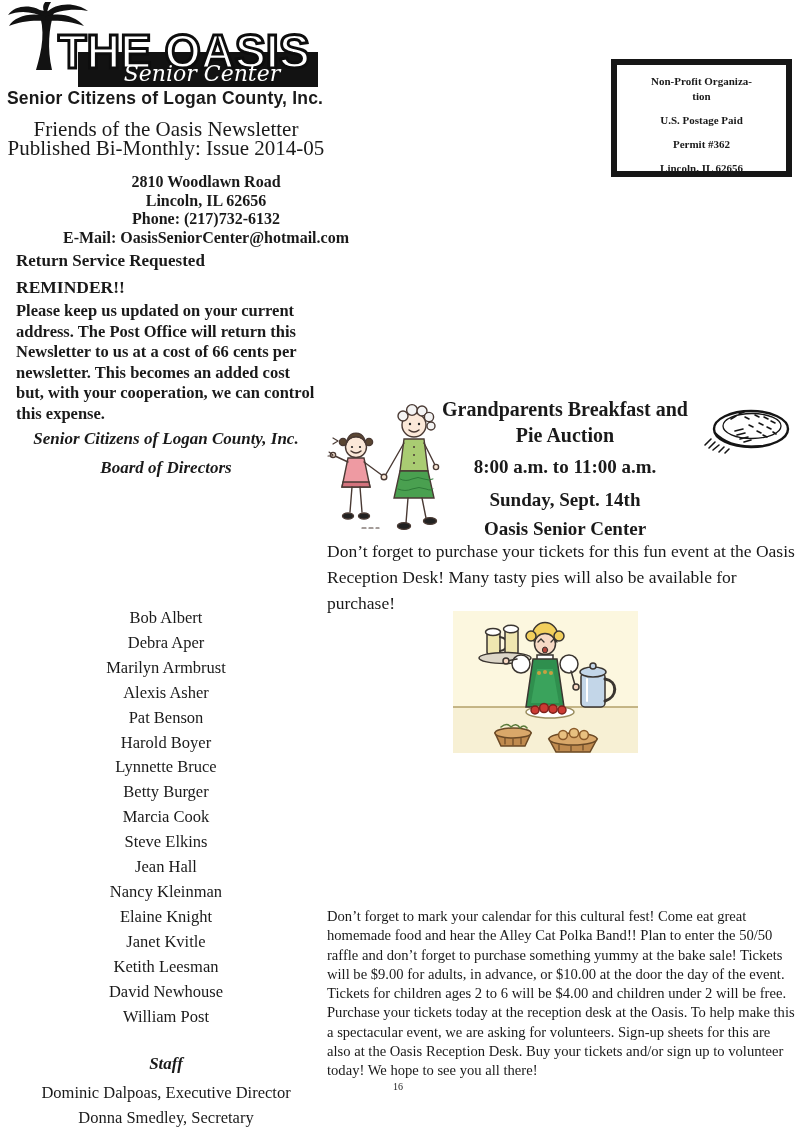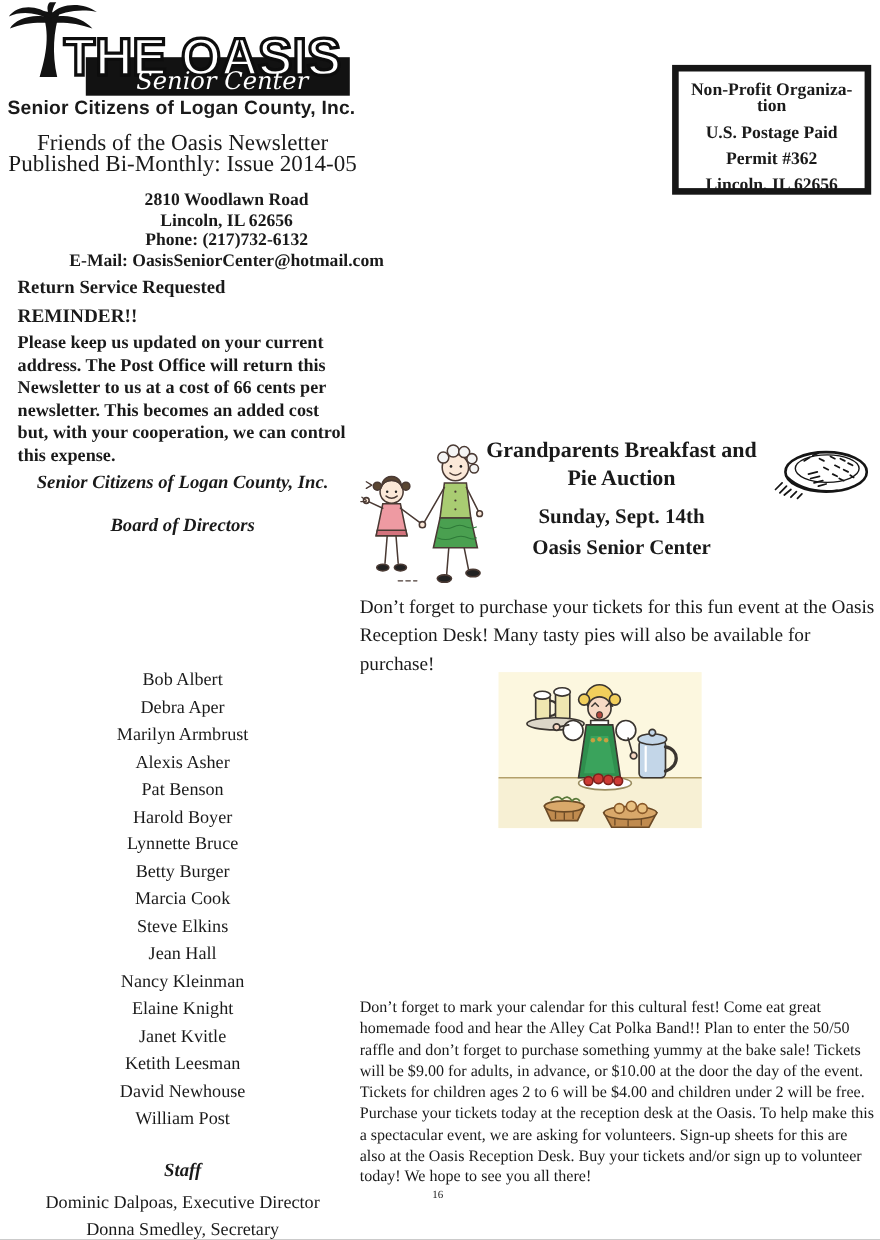--- a/index.html
+++ b/index.html
@@ -14,31 +14,31 @@
   .i{font-style:italic;}
   .sans{font-family:"Liberation Sans", sans-serif;}
 
   
   #logo-wrap{left:6px;top:2px;width:316px;height:88px;}
   #tagline{left:6px;top:88px;width:318px;font-size:17.5px;letter-spacing:0.2px;}
 
   
   #npo-box{left:611px;top:59px;width:181px;height:118px;border:6px solid #161616;
     box-sizing:border-box;background:#fff;}
-  #npo-box .in{padding-top:9px;font-size:16px;font-weight:bold;text-align:center;line-height:15px;}
+  #npo-box .in{padding-top:9px;font-size:11px;font-weight:bold;text-align:center;line-height:15px;}
   .npo-gap{margin-top:9px;}
 
   
   #nl-info{left:0;top:120px;width:332px;font-size:21px;font-weight:normal;line-height:19px;}
   #address{left:0;top:173px;width:332px;font-size:16px;font-weight:bold;line-height:18.5px;margin-left:40px;}
   #return-service{left:16px;top:251px;font-size:17px;font-weight:bold;}
   #reminder-title{left:16px;top:277px;font-size:17.5px;font-weight:bold;}
   #reminder-body{left:16px;top:301px;width:306px;font-size:16.5px;font-weight:bold;line-height:20.6px;}
   #board-h1{left:0;top:429px;width:332px;font-size:17px;}
-  #board-h2{left:0;top:468px;width:332px;font-size:17px;}
+  #board-h2{left:0;top:458px;width:332px;font-size:17px;}
   #officers{left:0;top:487px;width:332px;font-size:16.5px;line-height:25.6px;}
   #members{left:0;top:606px;width:332px;font-size:16.5px;line-height:24.9px;}
   #staff-h{left:0;top:1054px;width:332px;font-size:17px;}
   #staff-list{left:0;top:1080px;width:332px;font-size:16.5px;line-height:25px;}
 
   
   #grandma-img{left:326px;top:397px;width:118px;height:136px;}
   #pie-img{left:701px;top:401px;width:96px;height:60px;}
   #gb-head{left:345px;top:396px;width:440px;font-weight:bold;}
   #gb-title{font-size:20px;line-height:26px;}
@@ -203,20 +203,21 @@
         </g>
       </g>
     </svg>
   </div>
 
   <div class="abs ctr" id="gb-head">
     <div id="gb-title">
       <div>Grandparents Breakfast and</div>
       <div>Pie Auction</div>
     </div>
+    <div class="gb-line" id="gb-time">8:00 a.m. to 11:00 a.m.</div>
     <div class="gb-line" id="gb-date">Sunday, Sept. 14th</div>
     <div class="gb-line" id="gb-loc">Oasis Senior Center</div>
   </div>
 
   <div class="abs" id="gb-body">Don’t forget to purchase your tickets for this fun event at the Oasis Reception Desk!  Many tasty pies will also be available for purchase!</div>
 
   <div class="abs" id="german-img">
     <svg width="185" height="142" viewBox="0 0 185 142">
       <rect x="0" y="0" width="185" height="142" fill="#fcf7df"></rect>
       <rect x="0" y="96" width="185" height="46" fill="#f7f0d4"></rect>

